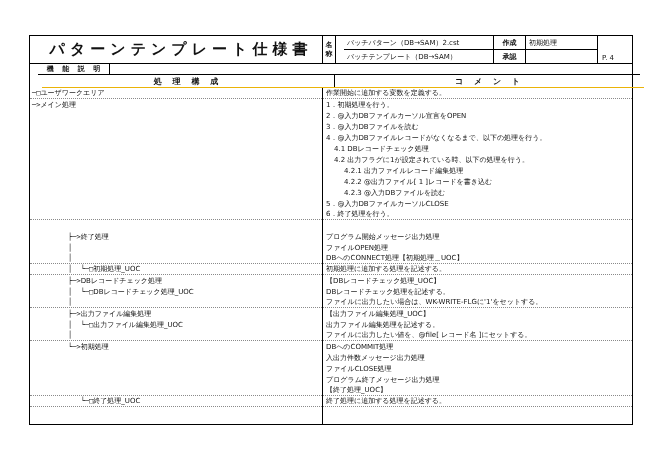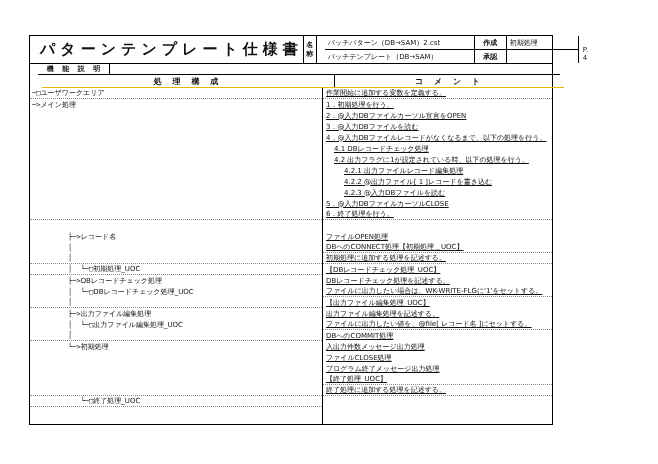--- a/index.html
+++ b/index.html
@@ -5,21 +5,21 @@
   html,body{margin:0;padding:0;background:#ffffff;}
   body{
     width:658px;height:464px;overflow:hidden;
     font-family:"DejaVu Sans","Liberation Sans",sans-serif;
     color:#111;
   }
   .page{position:relative;width:658px;height:464px;background:#fff;}
 
   
   .frame{
-    position:absolute;left:29px;top:35px;width:524px;height:390px;
+    position:absolute;left:29px;top:35px;width:604px;height:390px;
     border:1px solid #000;box-sizing:border-box;
   }
 
   
   .hdr{
     position:absolute;left:0;top:0;width:100%;height:28px;
     box-sizing:border-box;border-bottom:1px solid #000;
     display:flex;
   }
   .hdr-title{
@@ -102,21 +102,21 @@
   .col-right{flex:1;position:relative;}
 
   
   .row{
     height:11px;box-sizing:border-box;
     display:flex;align-items:center;
     font-size:7px;white-space:nowrap;overflow:hidden;
   }
   .row.dash{border-bottom:1px dotted #8a8a8a;}
   .left .row{padding-left:2px;}
-  .right .row{padding-left:3px;text-decoration:underline;}
+  .right .row{padding-left:3px;}
 
   .tree{
     font-family:"DejaVu Sans Mono","Liberation Mono",monospace;
     font-size:7px;white-space:pre;letter-spacing:0;
   }
   .lbl{font-size:7px;}
 
   .ind0{padding-left:0px;}
   .ind1{padding-left:36px;}
   .c-ind1{padding-left:8px;}
@@ -212,21 +212,21 @@
           <div class="row dash">
             <span class="tree ind0"></span>
             <span class="lbl"></span>
           </div>
           <div class="row">
             <span class="tree ind0"></span>
             <span class="lbl"></span>
           </div>
           <div class="row">
             <span class="tree ind1">├─&gt;</span>
-            <span class="lbl">レコード名</span>
+            <span class="lbl">終了処理</span>
           </div>
           <div class="row">
             <span class="tree ind1">│</span>
             <span class="lbl"></span>
           </div>
           <div class="row dash">
             <span class="tree ind1">│</span>
             <span class="lbl"></span>
           </div>
           <div class="row dash">
@@ -316,20 +316,23 @@
           <div class="row">
             <span class="lbl">5．@入力DBファイルカーソルCLOSE</span>
           </div>
           <div class="row dash">
             <span class="lbl">6．終了処理を行う。</span>
           </div>
           <div class="row">
             <span class="lbl"></span>
           </div>
           <div class="row">
+            <span class="lbl">プログラム開始メッセージ出力処理</span>
+          </div>
+          <div class="row">
             <span class="lbl">ファイルOPEN処理</span>
           </div>
           <div class="row dash">
             <span class="lbl">DBへのCONNECT処理【初期処理＿UOC】</span>
           </div>
           <div class="row dash">
             <span class="lbl">初期処理に追加する処理を記述する。</span>
           </div>
           <div class="row">
             <span class="lbl">【DBレコードチェック処理_UOC】</span>

